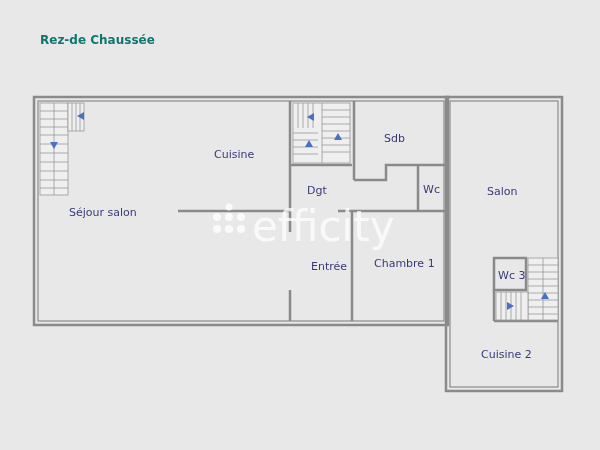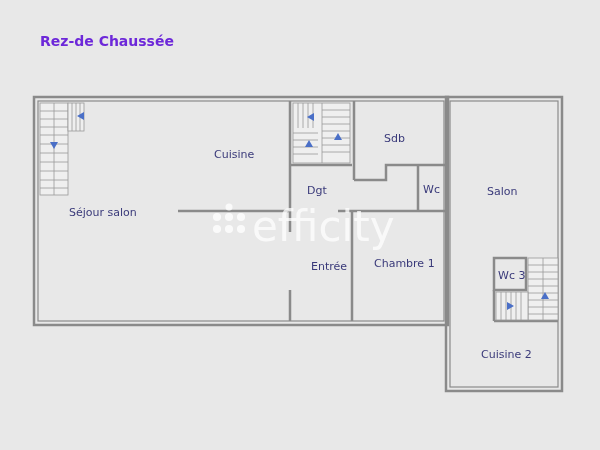--- a/index.html
+++ b/index.html
@@ -1,17 +1,17 @@
 <!DOCTYPE html>
 <html><head>
 <meta charset="utf-8">
 <style>
   html, body { margin: 0; padding: 0; }
   body { width: 600px; height: 450px; background: #e8e8e8; position: relative; overflow: hidden; font-family: "Liberation Sans", "DejaVu Sans", sans-serif; }
-  .title { position: absolute; left: 40px; top: 33px; font-size: 14px; font-weight: bold; color: #6d28d9; font-family: "DejaVu Sans", sans-serif; }
+  .title { position: absolute; left: 40px; top: 33px; font-size: 12px; font-weight: bold; color: #0f766e; font-family: "DejaVu Sans", sans-serif; }
   svg { position: absolute; left: 0; top: 0; }
   .room-label { font-family: "DejaVu Sans", sans-serif; font-size: 11px; fill: #3a3a7a; }
   .wm { font-family: "DejaVu Sans", sans-serif; font-size: 42px; fill: #ffffff; opacity: 0.75; }
 </style>
 </head>
 <body>
 
 <div class="title">Rez-de Chaussée</div>
 
 <svg width="600" height="450" viewBox="0 0 600 450">

